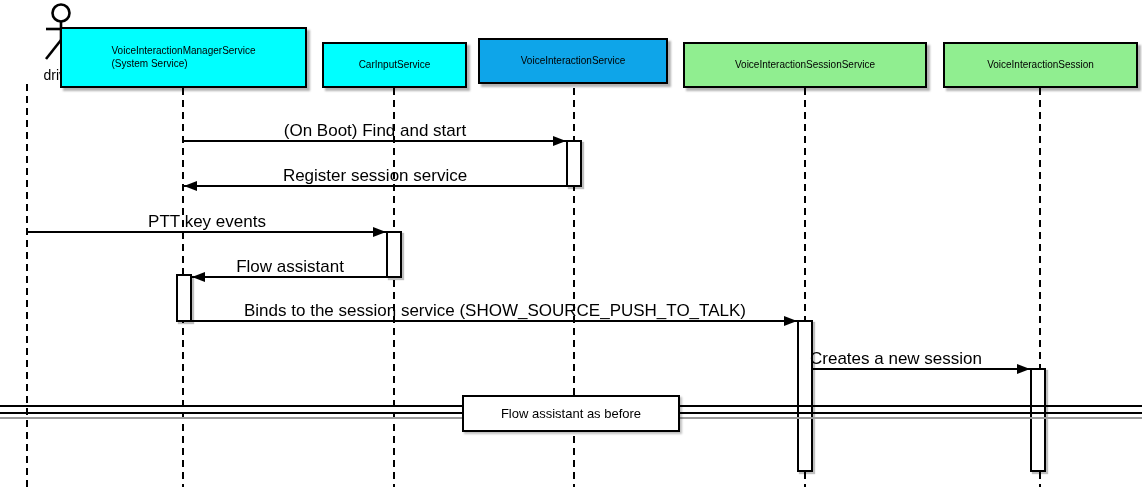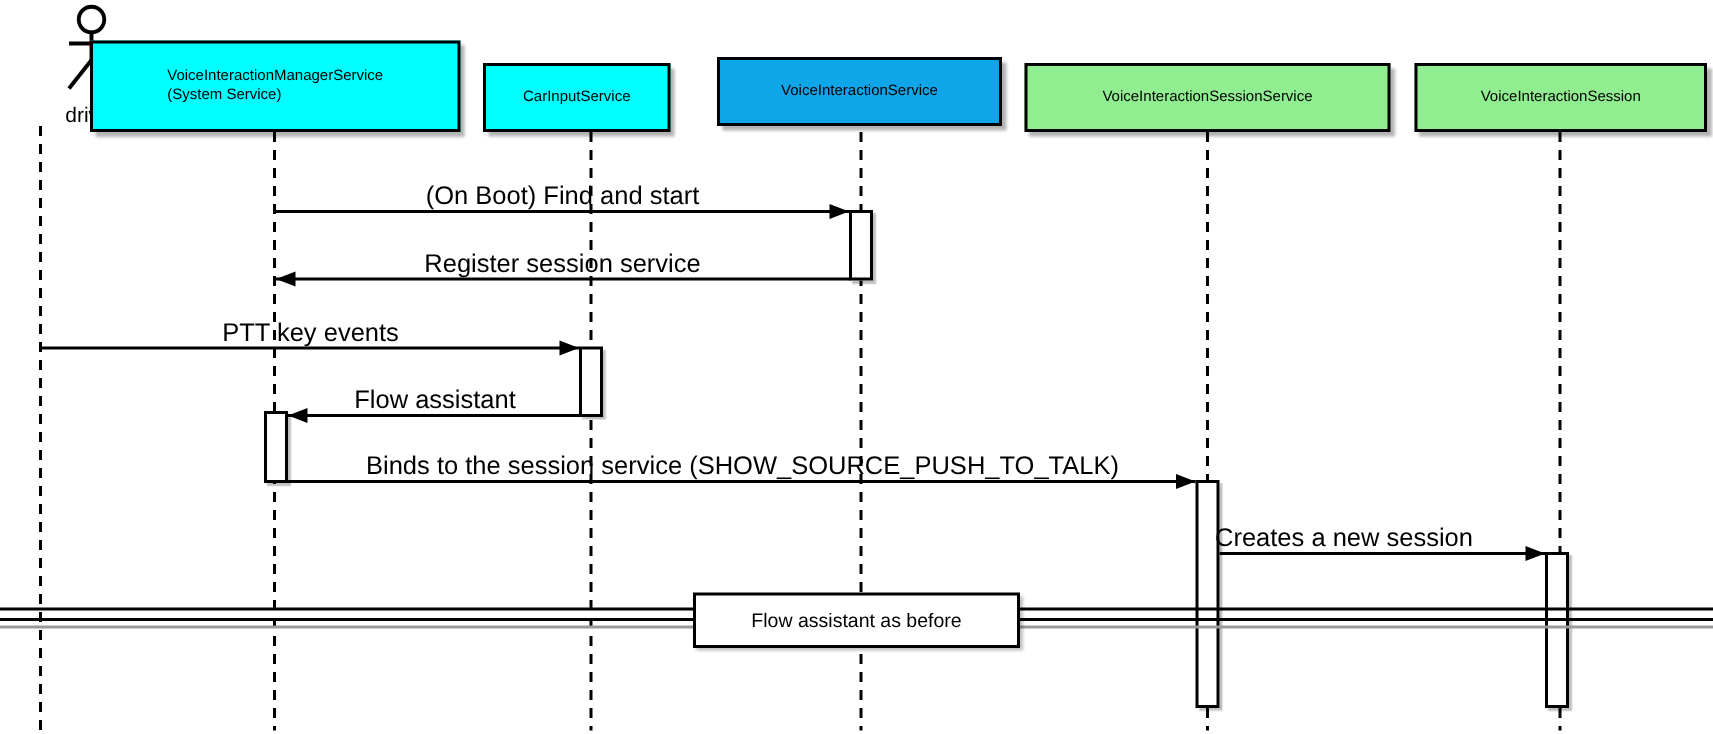--- a/index.html
+++ b/index.html
@@ -104,21 +104,21 @@
 
   <div class="lifeline" style="left:26px;   top:84px; height:403px;"></div>
   <div class="lifeline" style="left:182px;  top:88px; height:399px;"></div>
   <div class="lifeline" style="left:393px;  top:88px; height:399px;"></div>
   <div class="lifeline" style="left:573px;  top:88px; height:399px;"></div>
   <div class="lifeline" style="left:804px;  top:88px; height:399px;"></div>
   <div class="lifeline" style="left:1039px; top:88px; height:399px;"></div>
 
   <div class="participant" style="left: 60px; top: 27px; width: 247px; height: 61px; background-color: rgb(0, 255, 255);">VoiceInteractionManagerService
 (System Service)</div>
-  <div class="participant" style="left: 322px; top: 42px; width: 125px; height: 46px; background-color: rgb(0, 255, 255);">CarInputService</div>
+  <div class="participant" style="left: 322px; top: 42px; width: 145px; height: 46px; background-color: rgb(0, 255, 255);">CarInputService</div>
   <div class="participant" style="left: 478px; top: 38px; width: 190px; height: 46px; background-color: #0ea5e9;">VoiceInteractionService</div>
   <div class="participant" style="left: 683px; top: 42px; width: 244px; height: 46px; background-color: rgb(144, 238, 144);">VoiceInteractionSessionService</div>
   <div class="participant" style="left: 943px; top: 42px; width: 195px; height: 46px; background-color: rgb(144, 238, 144);">VoiceInteractionSession</div>
 
   <div class="activation" style="left:566px;  top:140px; height:47px;"></div>
   <div class="activation" style="left:386px;  top:231px; height:47px;"></div>
   <div class="activation" style="left:176px;  top:274px; height:48px;"></div>
   <div class="activation" style="left:797px;  top:320px; height:152px;"></div>
   <div class="activation" style="left:1030px; top:368px; height:104px;"></div>
 

